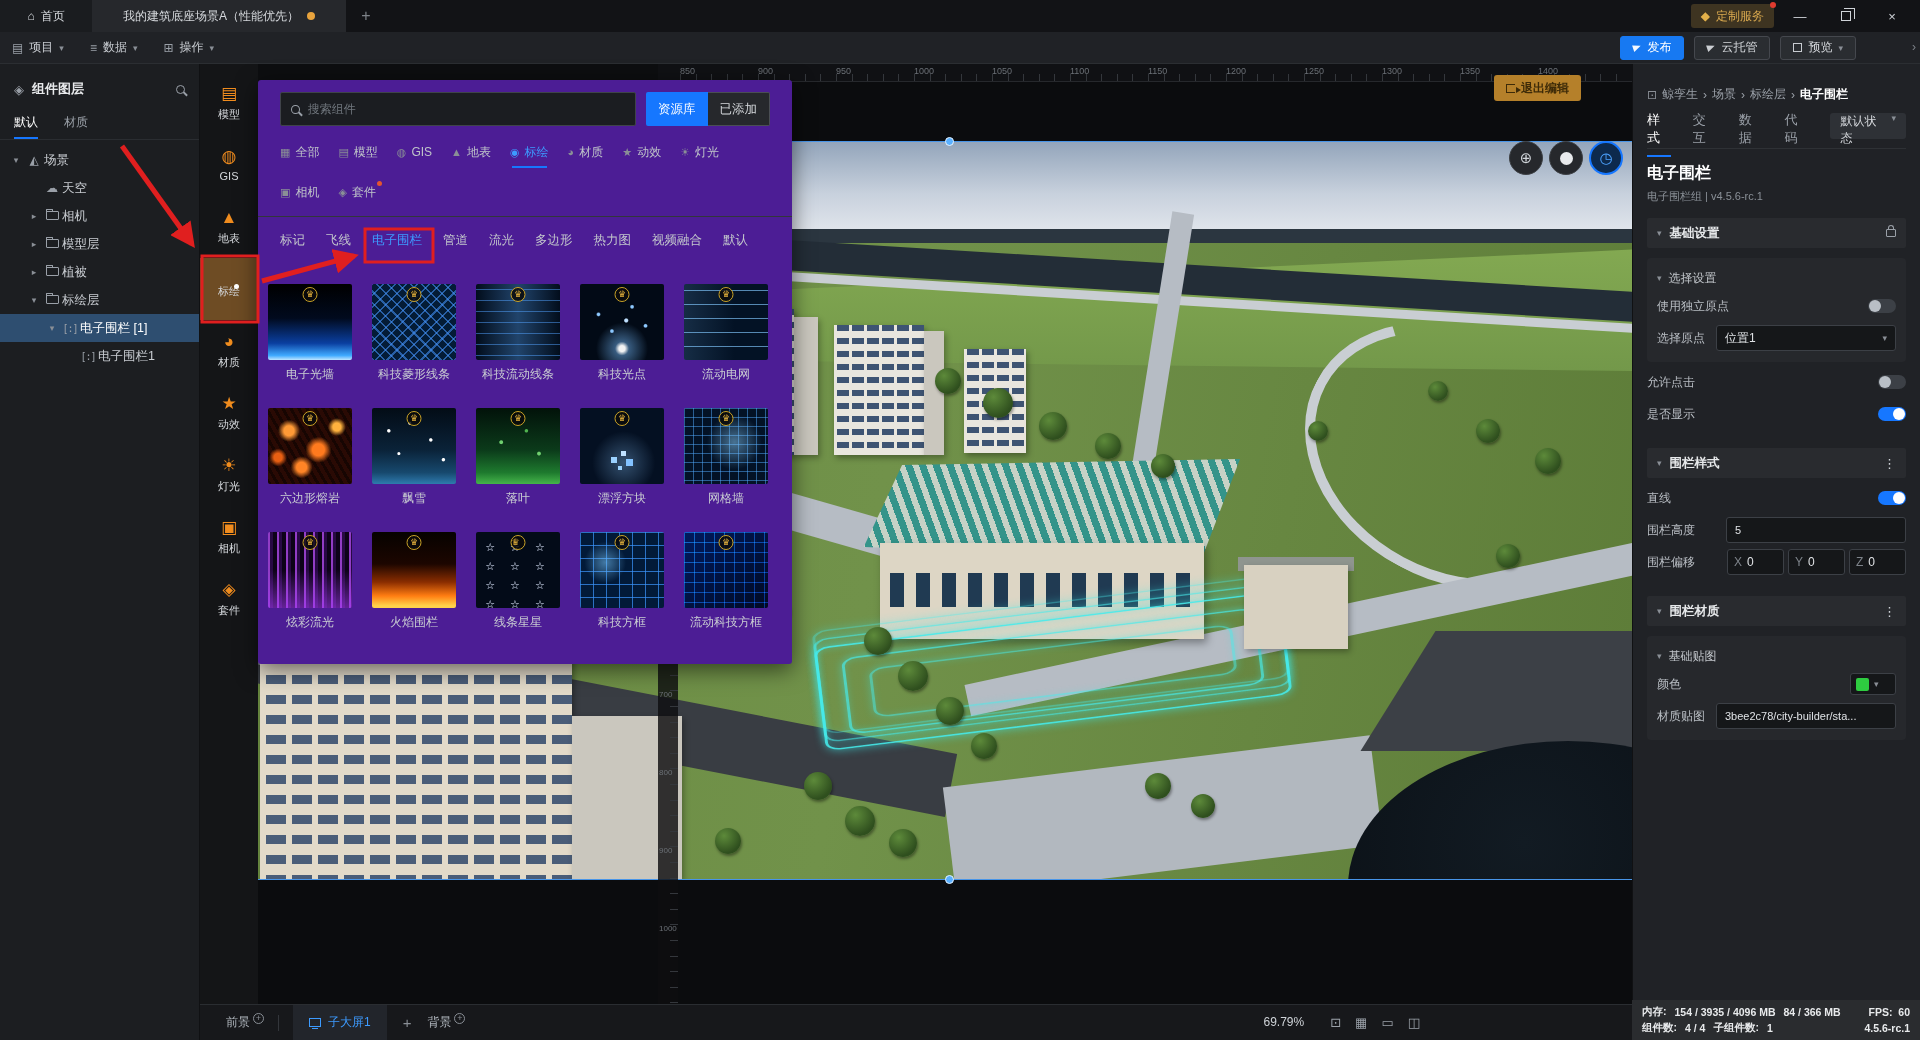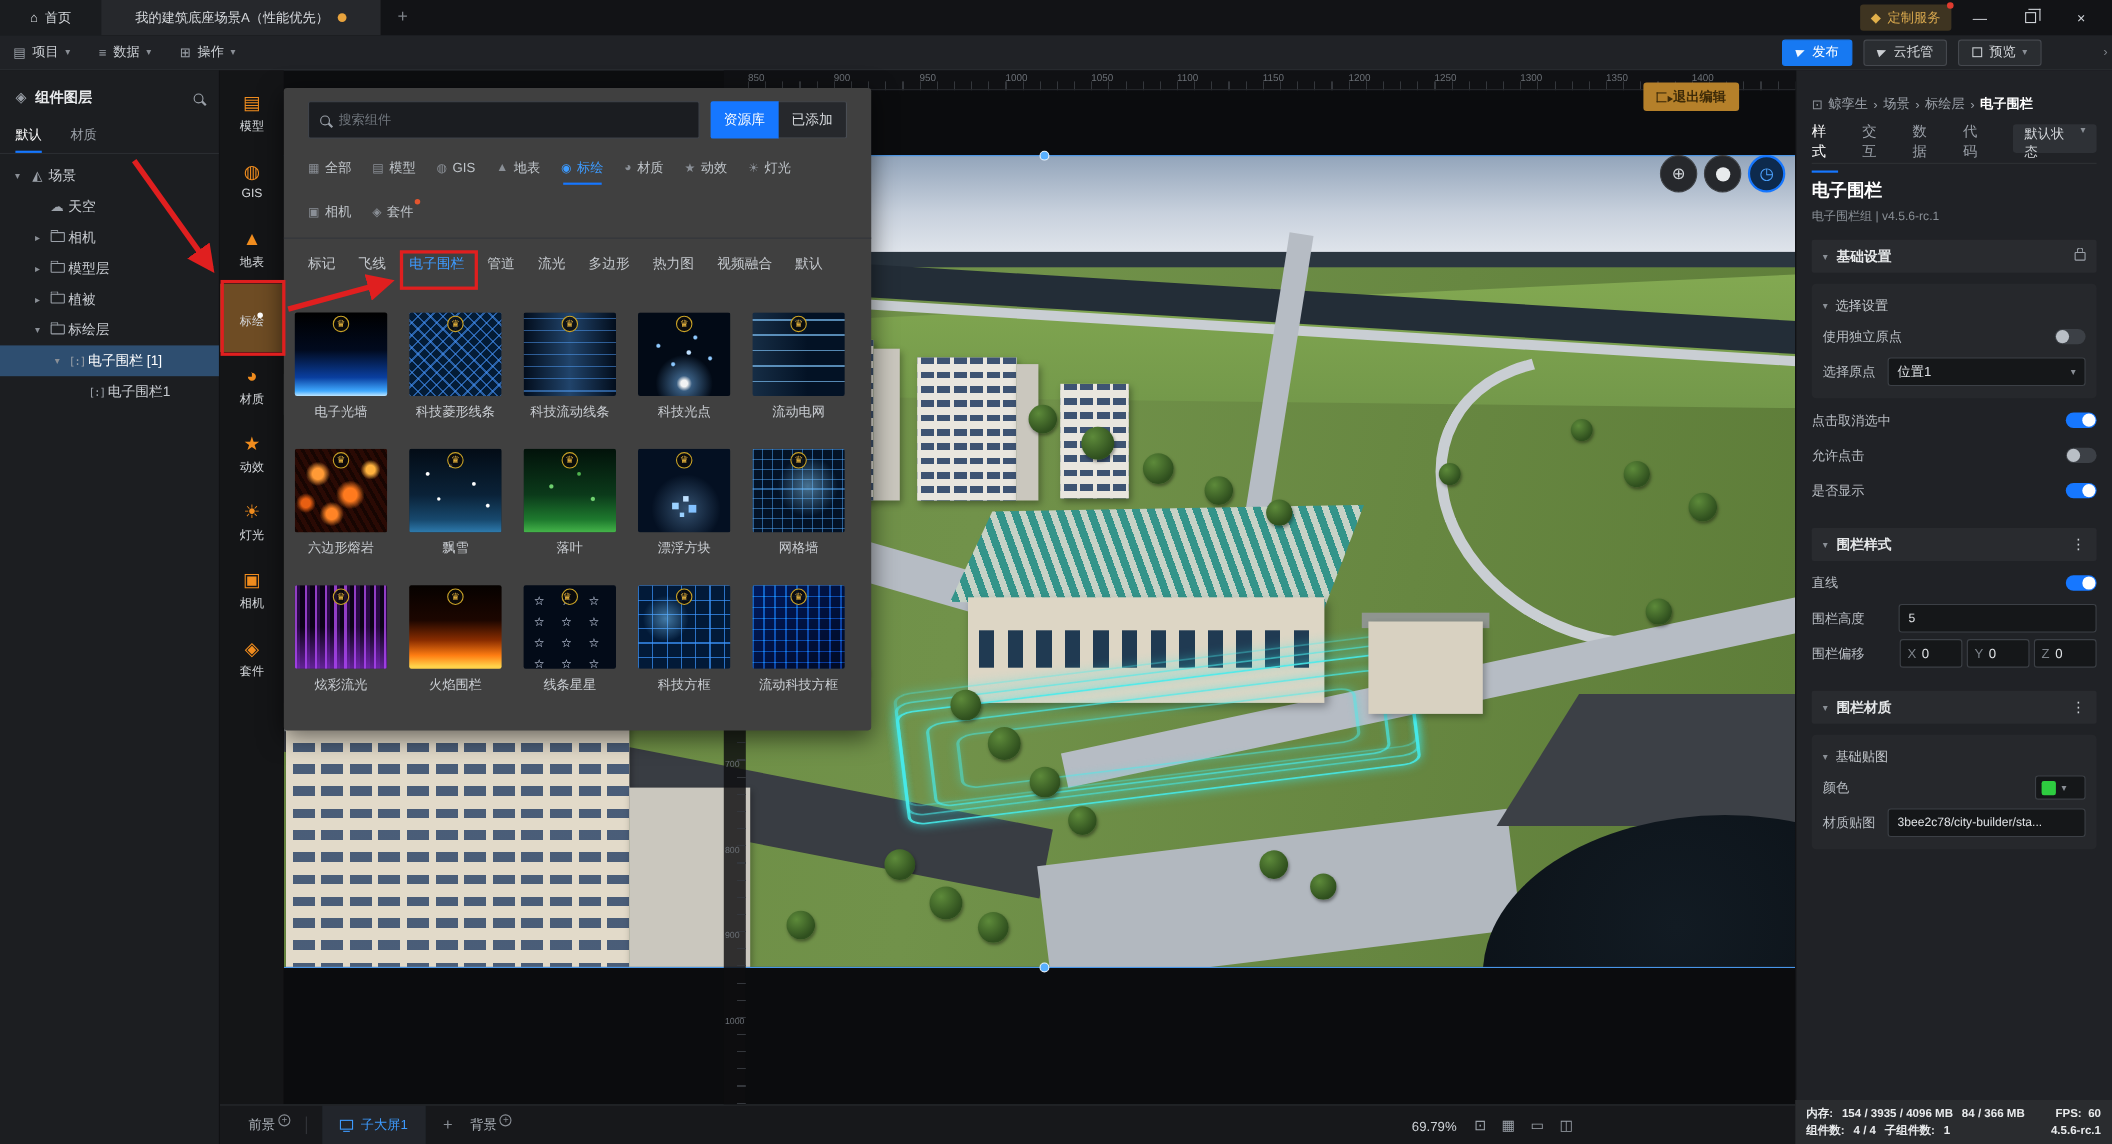--- a/index.html
+++ b/index.html
@@ -54,21 +54,21 @@
   
   #dock { position:absolute; left:200px; top:64px; width:58px; height:940px; background:#141517; }
   .dock-item { position:absolute; left:0; width:58px; height:62px; display:flex; flex-direction:column; align-items:center; justify-content:center; gap:5px; }
   .dock-item.active { background:#6e4c24; }
   .dock-glyph { color:#f08c1e; font-size:17px; line-height:1; }
   .dock-label { color:#d5d8dc; font-size:11px; }
   .pin { width:15px; height:15px; background:#f08c1e; border-radius:50% 50% 50% 0; transform:rotate(-45deg); position:relative; }
   .pin::after { content:""; position:absolute; left:5px; top:5px; width:5px; height:5px; border-radius:50%; background:#fff; }
 
   
-  #library { position:absolute; left:258px; top:80px; width:534px; height:584px; background:#404040; border-radius:3px; box-shadow:0 6px 22px rgba(0,0,0,.55); z-index:10; }
+  #library { position:absolute; left:258px; top:80px; width:534px; height:584px; background:#4c1d95; border-radius:3px; box-shadow:0 6px 22px rgba(0,0,0,.55); z-index:10; }
   .lib-top { display:flex; align-items:center; padding:12px 22px 0 22px; gap:0; }
   .search-box { flex:1; height:34px; border:1px solid #3f434a; border-radius:2px; display:flex; align-items:center; gap:8px; padding:0 10px; background:#1b1d21; }
   .search-box input { background:transparent; border:none; outline:none; color:#c8ccd1; width:100%; font-size:12px; }
   .search-box input::placeholder { color:#6f757c; }
   .seg { height:34px; display:flex; align-items:center; padding:0 12px; font-size:12.5px; }
   .seg.blue { background:#1677ff; color:#fff; margin-left:10px; border-radius:2px 0 0 2px; }
   .seg.dark { background:#26282c; color:#d5d8dc; border:1px solid #4a4e54; border-left:none; border-radius:0 2px 2px 0; }
   .cat-row { display:flex; align-items:center; gap:19px; padding:0 22px; margin-top:16px; height:20px; }
   .cat { display:flex; align-items:center; gap:5px; color:#bfc4c9; position:relative; }
   .cat .glyph { color:#8a8f96; font-size:11px; }
@@ -182,21 +182,21 @@
 
   
   #bottombar { position:absolute; left:200px; top:1004px; width:1432px; height:36px; background:#17181b; border-top:1px solid #2a2d31; display:flex; align-items:center; padding-left:26px; }
   .bb-item { display:flex; align-items:center; gap:3px; color:#aeb4bb; }
   .plus-badge { width:11px; height:11px; border:1px solid #8a8f96; border-radius:50%; color:#8a8f96; font-size:9px; line-height:9px; text-align:center; margin-top:-8px; }
   .bb-sep { width:1px; height:16px; background:#33363b; margin:0 14px; }
   .bb-tab-active { height:36px; display:flex; align-items:center; gap:7px; padding:0 16px; background:#22252b; color:#3d9bff; }
   .mon-ic { width:12px; height:9px; border:1px solid #3d9bff; position:relative; }
   .mon-ic::after { content:""; position:absolute; left:2px; bottom:-3px; width:6px; height:1.5px; background:#3d9bff; }
   .bb-plus { margin:0 16px; color:#8a8f96; font-size:15px; }
-  .bb-right { margin-left:auto; display:flex; align-items:flex-end; gap:16px; color:#cfd3d8; }
+  .bb-right { margin-left:auto; display:flex; align-items:flex-start; gap:26px; color:#cfd3d8; }
   .bb-ic { color:#9aa0a8; font-size:13px; }
   .bb-endspace { width:186px; }
   #statusblock { position:absolute; left:1632px; top:1000px; width:288px; height:40px; background:#2a2c2f; padding:4px 10px; color:#e8eaec; font-weight:bold; font-size:10.5px; }
   .st-row { display:flex; align-items:center; height:16px; }
   .st-row .r { margin-left:auto; }
   .st-gap { margin-left:8px; }
 
   
   #annotations { position:absolute; left:0; top:0; width:1920px; height:1040px; z-index:60; pointer-events:none; }
 </style>
@@ -676,26 +676,20 @@
           <span class="ctrl">
             <span class="ip wide">
               <span>位置1</span>
               <span class="caret">▾</span>
             </span>
           </span>
         </div>
       </div>
       <div style="padding: 4px 0px;">
         <div class="frow">
-          <span>点击取消选中</span>
-          <span class="ctrl">
-            <span class="sw on"></span>
-          </span>
-        </div>
-        <div class="frow">
           <span>允许点击</span>
           <span class="ctrl">
             <span class="sw"></span>
           </span>
         </div>
         <div class="frow">
           <span>是否显示</span>
           <span class="ctrl">
             <span class="sw on"></span>
           </span>

